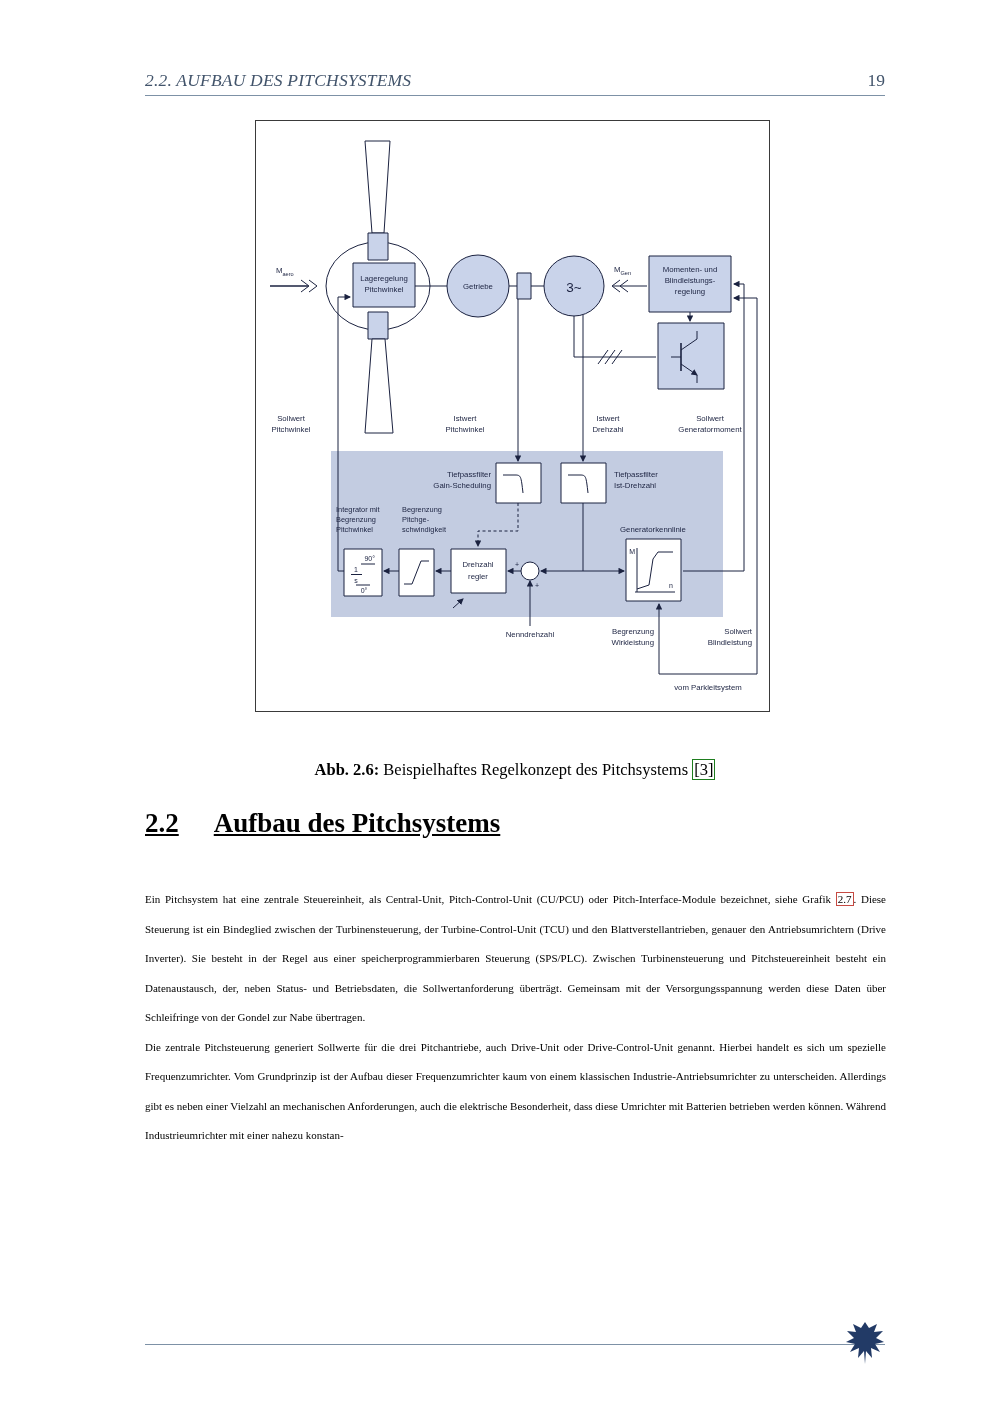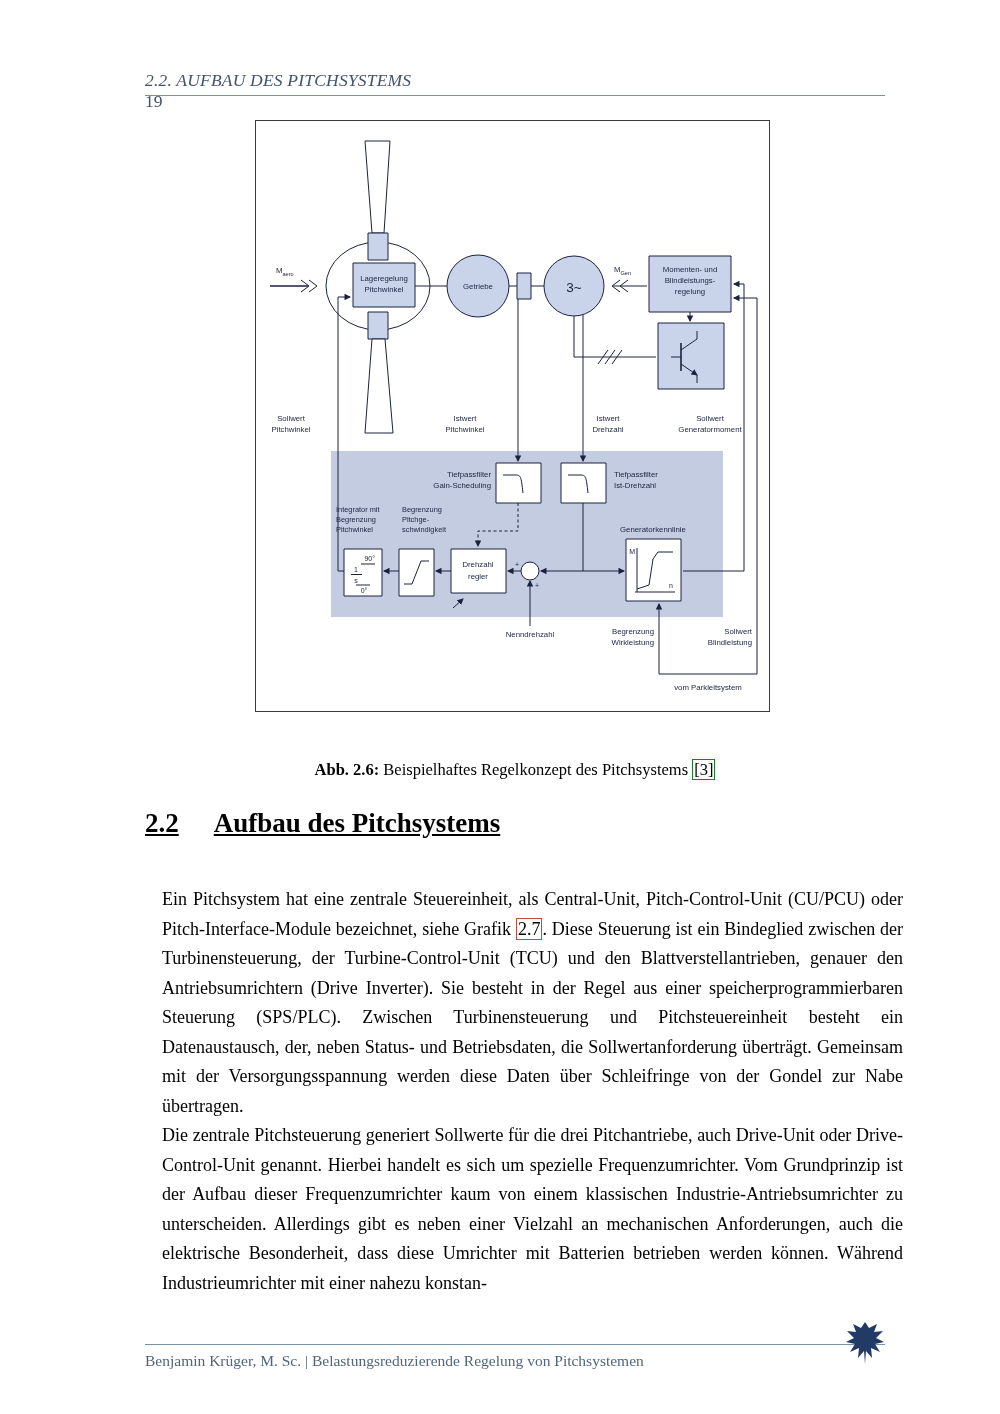--- a/index.html
+++ b/index.html
@@ -4,42 +4,42 @@
 <style>
   * { box-sizing: border-box; }
   html,body { margin:0; padding:0; background:#ffffff; }
   #page {
     position:relative; width:1000px; height:1414px; background:#ffffff;
     font-family:"Liberation Serif", serif; color:#000; overflow:hidden;
   }
   
   .header { position:absolute; left:145px; top:70px; width:740px;
     display:flex; justify-content:space-between; align-items:baseline;
-    color:var(--header-text,#42546b); font-size:17.5px;flex-direction:column; }
+    color:var(--header-text,#42546b); font-size:17.5px; }
   .running-title { font-style:italic; letter-spacing:.2px; }
   .page-number { font-style:normal; }
   .header-rule { position:absolute; left:145px; top:95px; width:740px; height:1px;
     background:var(--rule,#7d91a6); }
 
   
   .figure-frame { position:absolute; left:255px; top:120px; width:515px; height:592px;
     border:1px solid #3a3a3a; background:#fff; }
   svg.diagram { display:block; width:513px; height:590px; }
 
   .caption { position:absolute; left:145px; top:760px; width:740px; text-align:center;
     font-size:16.5px; }
   .cap-label { font-weight:bold; }
   .citebox { border:1px solid var(--cite-green,#1e7d1e); padding:0 1px; cursor:pointer; }
   .refbox  { border:1px solid var(--link-red,#c64a42); padding:0 1px; cursor:pointer; }
 
   .section-heading { position:absolute; left:145px; top:808px; font-size:27px; font-weight:700;text-decoration:underline; }
   .sec-num { margin-right:35px; }
 
-  .bodytext { position:absolute; left:162px; top:885px; width:741px;
-    font-size:18px; line-height:29.5px; text-align:justify; }
+  .bodytext { position:absolute; left:145px; top:885px; width:741px;
+    font-size:11px; line-height:29.5px; text-align:justify; }
   .bodytext p { margin:0; }
 
   .footer-rule { position:absolute; left:145px; top:1344px; width:740px; height:1px;
     background:var(--rule,#7d91a6); }
   .footer-text { position:absolute; left:145px; top:1352px; font-size:15.5px;
     color:var(--footer-text,#51667c); }
   svg.logo { position:absolute; left:845px; top:1320px; }
 
   
   .st { stroke:var(--diagram-line,#1b2240); stroke-width:1; stroke-linejoin:round; }
@@ -238,18 +238,17 @@
   <div class="section-heading">
     <span class="sec-num">2.2</span><span>Aufbau des Pitchsystems</span>
   </div>
 
   <div class="bodytext">
     <p><span>Ein Pitchsystem hat eine zentrale Steuereinheit, als Central-Unit, Pitch-Control-Unit (CU/PCU) oder Pitch-Interface-Module bezeichnet, siehe Grafik </span><span class="refbox">2.7</span><span>. Diese Steuerung ist ein Bindeglied zwischen der Turbinensteuerung, der Turbine-Control-Unit (TCU) und den Blattverstellantrieben, genauer den Antriebsumrichtern (Drive Inverter). Sie besteht in der Regel aus einer speicherprogrammierbaren Steuerung (SPS/PLC). Zwischen Turbinensteuerung und Pitchsteuereinheit besteht ein Datenaustausch, der, neben Status- und Betriebsdaten, die Sollwertanforderung überträgt. Gemeinsam mit der Versorgungsspannung werden diese Daten über Schleifringe von der Gondel zur Nabe übertragen.</span></p>
     <p>Die zentrale Pitchsteuerung generiert Sollwerte für die drei Pitchantriebe, auch Drive-Unit oder Drive-Control-Unit genannt. Hierbei handelt es sich um spezielle Frequenzumrichter. Vom Grundprinzip ist der Aufbau dieser Frequenzumrichter kaum von einem klassischen Industrie-Antriebsumrichter zu unterscheiden. Allerdings gibt es neben einer Vielzahl an mechanischen Anforderungen, auch die elektrische Besonderheit, dass diese Umrichter mit Batterien betrieben werden können. Während Industrieumrichter mit einer nahezu konstan-</p>
   </div>
 
   <div class="footer-rule"></div>
-  <div class="footer-text">Benjamin Krüger, M. Sc. | Belastungsreduzierende Regelung von Pitchsystemen</div>
   <svg class="logo" width="40" height="46" viewBox="0 0 40 46">
     <path fill="var(--logo-navy,#223a66)" d="M20,2 L24,8 L32,4 L29,12 L38,11 L31,18 L39,22 L30,24 L35,32 L26,28 L27,38 L21,31 L20,44 L19,31 L13,38 L14,28 L5,32 L10,24 L1,22 L9,18 L2,11 L11,12 L8,4 L16,8 Z"></path>
   </svg>
 
 </div>
 
 </body></html>

